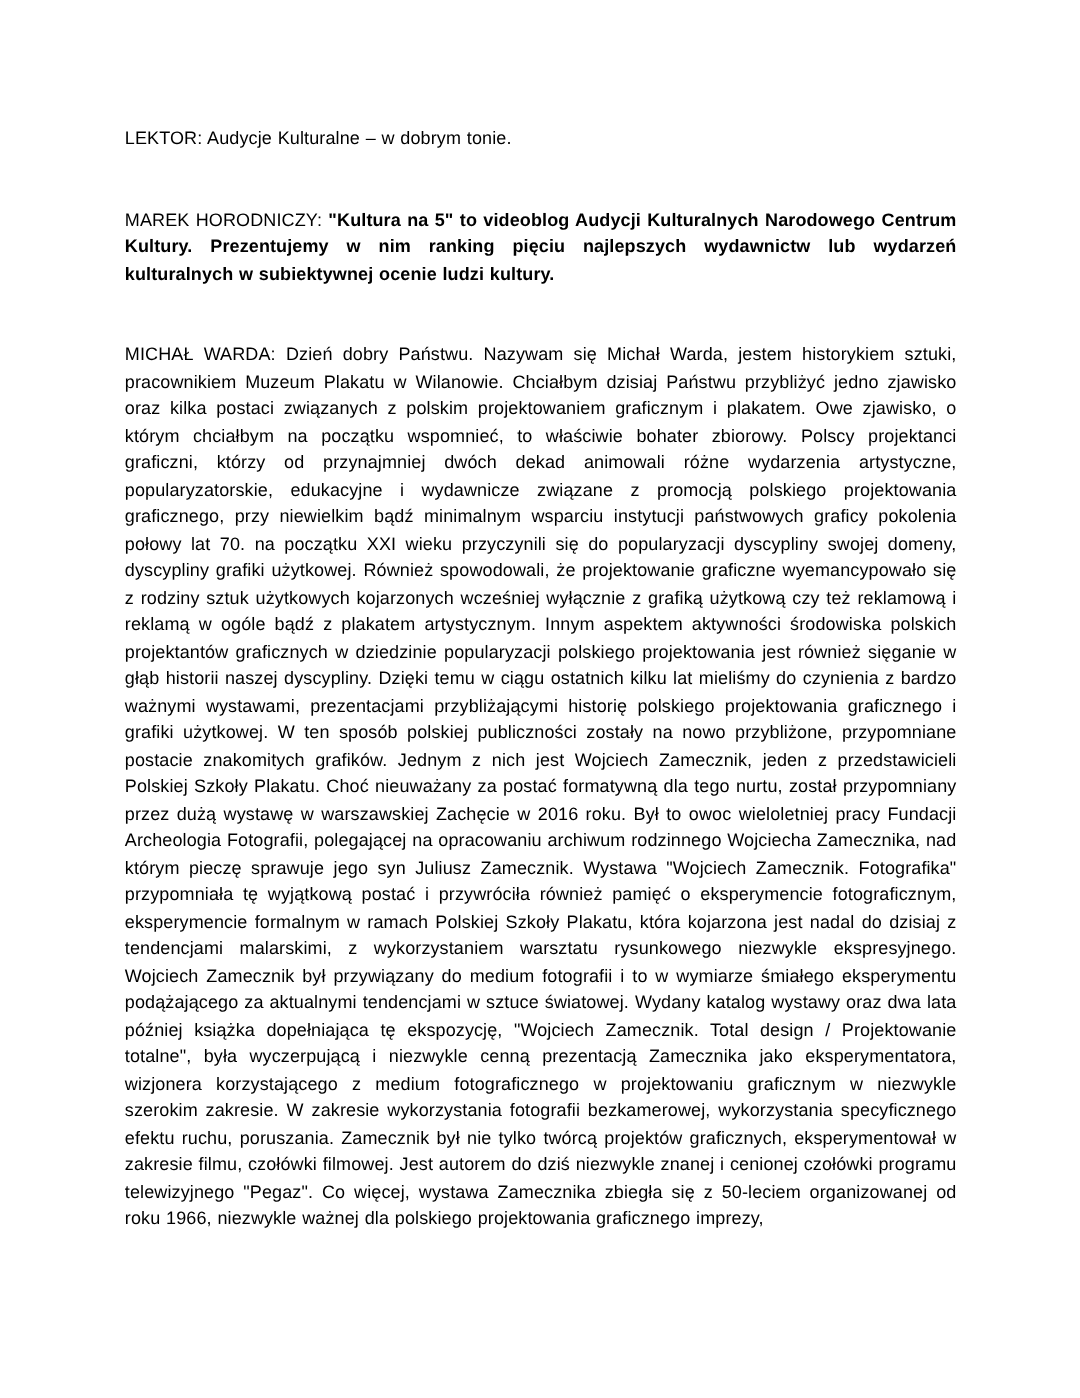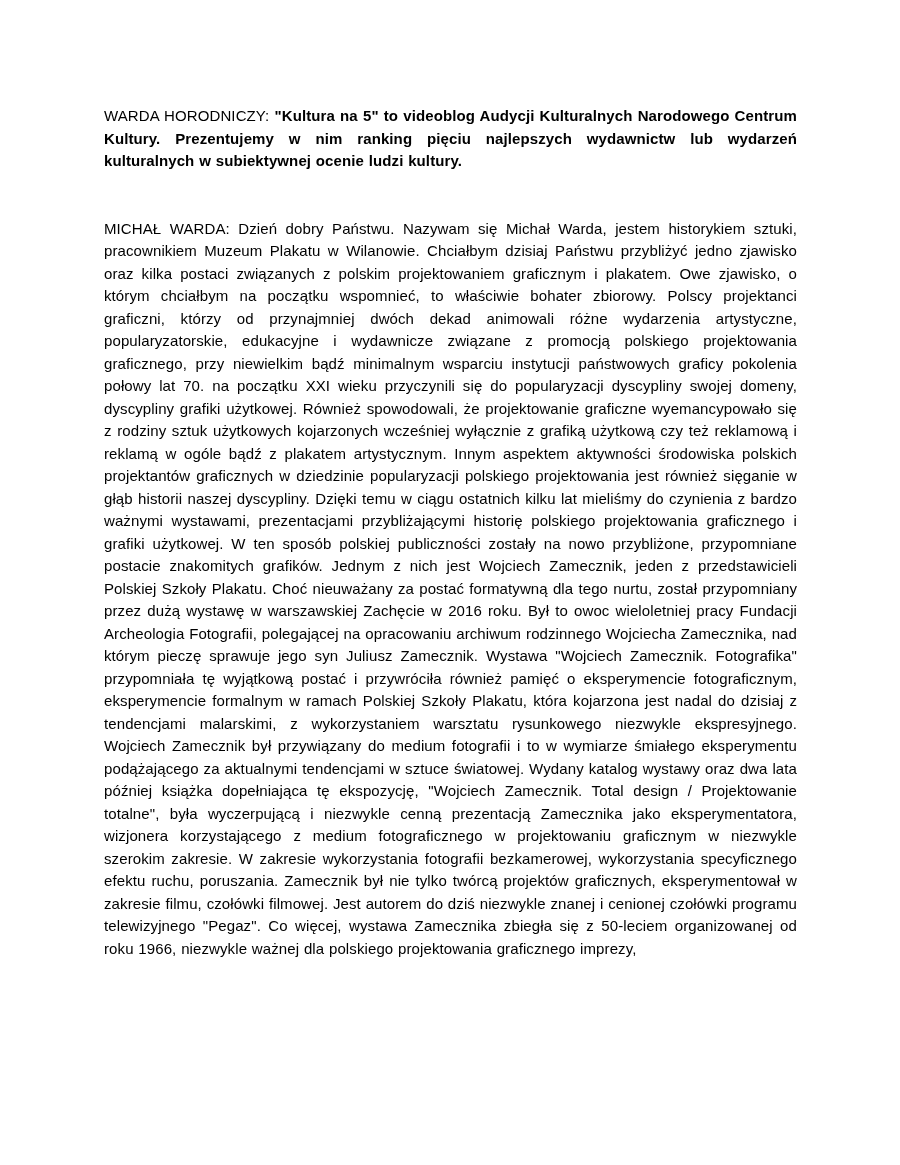--- a/index.html
+++ b/index.html
@@ -37,18 +37,19 @@
   }
   .speech-bold {
     font-weight: bold;
   }
 </style>
 </head>
 <body>
 
 <div class="page">
 
+  <p class="paragraph"><span class="speaker">LEKTOR:</span><span> </span><span>Audycje Kulturalne – w dobrym tonie.</span></p>
 
-  <p class="paragraph"><span class="speaker">WARDA HORODNICZY:</span><span> </span><span class="speech-bold">"Kultura na 5" to videoblog Audycji Kulturalnych Narodowego Centrum Kultury. Prezentujemy w nim ranking pięciu najlepszych wydawnictw lub wydarzeń kulturalnych w subiektywnej ocenie ludzi kultury.</span></p>
+  <p class="paragraph"><span class="speaker">MAREK HORODNICZY:</span><span> </span><span class="speech-bold">"Kultura na 5" to videoblog Audycji Kulturalnych Narodowego Centrum Kultury. Prezentujemy w nim ranking pięciu najlepszych wydawnictw lub wydarzeń kulturalnych w subiektywnej ocenie ludzi kultury.</span></p>
 
   <p class="paragraph"><span class="speaker">MICHAŁ WARDA:</span><span> </span><span>Dzień dobry Państwu. Nazywam się Michał Warda, jestem historykiem sztuki, pracownikiem Muzeum Plakatu w Wilanowie. Chciałbym dzisiaj Państwu przybliżyć jedno zjawisko oraz kilka postaci związanych z polskim projektowaniem graficznym i plakatem. Owe zjawisko, o którym chciałbym na początku wspomnieć, to właściwie bohater zbiorowy. Polscy projektanci graficzni, którzy od przynajmniej dwóch dekad animowali różne wydarzenia artystyczne, popularyzatorskie, edukacyjne i wydawnicze związane z promocją polskiego projektowania graficznego, przy niewielkim bądź minimalnym wsparciu instytucji państwowych graficy pokolenia połowy lat 70. na początku XXI wieku przyczynili się do popularyzacji dyscypliny swojej domeny, dyscypliny grafiki użytkowej. Również spowodowali, że projektowanie graficzne wyemancypowało się z rodziny sztuk użytkowych kojarzonych wcześniej wyłącznie z grafiką użytkową czy też reklamową i reklamą w ogóle bądź z plakatem artystycznym. Innym aspektem aktywności środowiska polskich projektantów graficznych w dziedzinie popularyzacji polskiego projektowania jest również sięganie w głąb historii naszej dyscypliny. Dzięki temu w ciągu ostatnich kilku lat mieliśmy do czynienia z bardzo ważnymi wystawami, prezentacjami przybliżającymi historię polskiego projektowania graficznego i grafiki użytkowej. W ten sposób polskiej publiczności zostały na nowo przybliżone, przypomniane postacie znakomitych grafików. Jednym z nich jest Wojciech Zamecznik, jeden z przedstawicieli Polskiej Szkoły Plakatu. Choć nieuważany za postać formatywną dla tego nurtu, został przypomniany przez dużą wystawę w warszawskiej Zachęcie w 2016 roku. Był to owoc wieloletniej pracy Fundacji Archeologia Fotografii, polegającej na opracowaniu archiwum rodzinnego Wojciecha Zamecznika, nad którym pieczę sprawuje jego syn Juliusz Zamecznik. Wystawa "Wojciech Zamecznik. Fotografika" przypomniała tę wyjątkową postać i przywróciła również pamięć o eksperymencie fotograficznym, eksperymencie formalnym w ramach Polskiej Szkoły Plakatu, która kojarzona jest nadal do dzisiaj z tendencjami malarskimi, z wykorzystaniem warsztatu rysunkowego niezwykle ekspresyjnego. Wojciech Zamecznik był przywiązany do medium fotografii i to w wymiarze śmiałego eksperymentu podążającego za aktualnymi tendencjami w sztuce światowej. Wydany katalog wystawy oraz dwa lata później książka dopełniająca tę ekspozycję, "Wojciech Zamecznik. Total design / Projektowanie totalne", była wyczerpującą i niezwykle cenną prezentacją Zamecznika jako eksperymentatora, wizjonera korzystającego z medium fotograficznego w projektowaniu graficznym w niezwykle szerokim zakresie. W zakresie wykorzystania fotografii bezkamerowej, wykorzystania specyficznego efektu ruchu, poruszania. Zamecznik był nie tylko twórcą projektów graficznych, eksperymentował w zakresie filmu, czołówki filmowej. Jest autorem do dziś niezwykle znanej i cenionej czołówki programu telewizyjnego "Pegaz". Co więcej, wystawa Zamecznika zbiegła się z 50-leciem organizowanej od roku 1966, niezwykle ważnej dla polskiego projektowania graficznego imprezy,</span></p>
 
 </div>
 
 </body></html>

